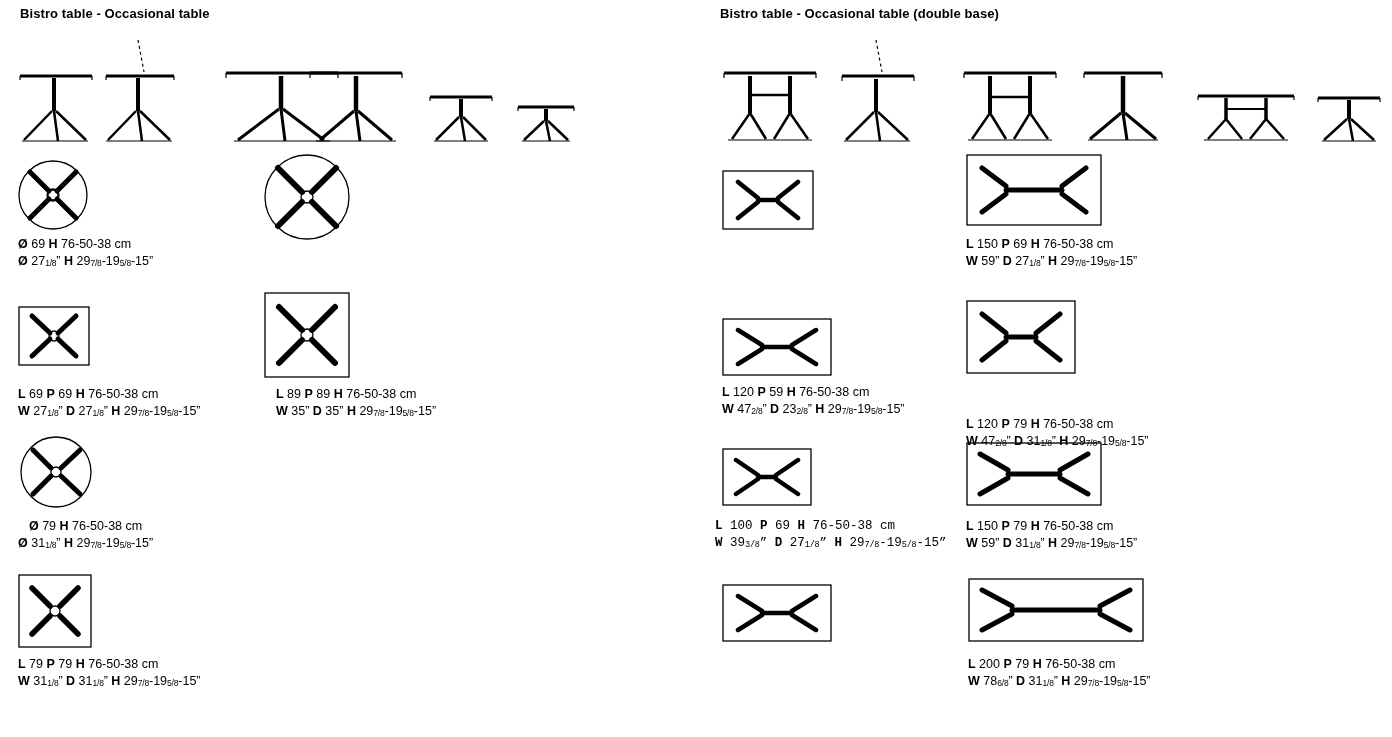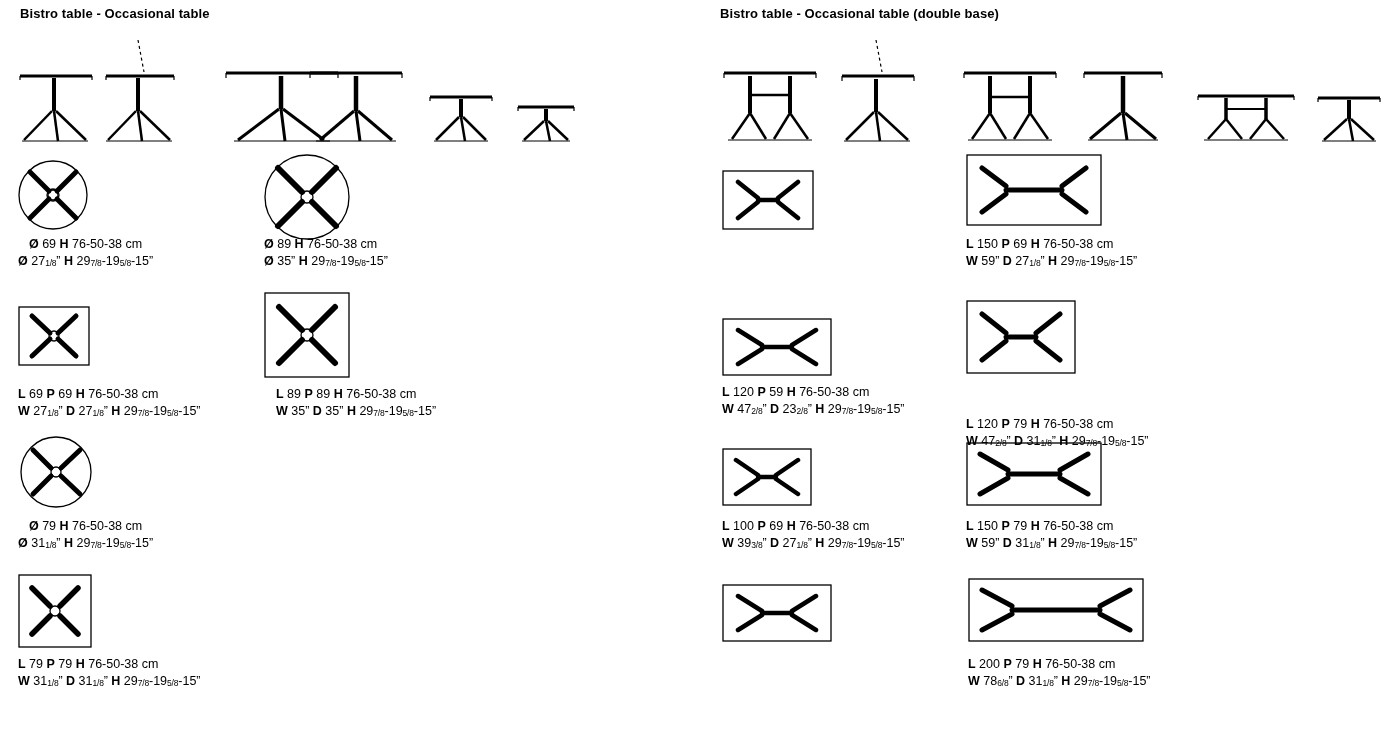--- a/index.html
+++ b/index.html
@@ -129,35 +129,31 @@
     </div>
 
     <div class="plan-block" style="left:18px; top:160px;">
       <svg width="70" height="70" viewBox="0 0 70 70">
         <circle class="ln" cx="35" cy="35" r="34" stroke-width="1.3"></circle>
         <circle class="ln" cx="35" cy="35" r="6" stroke-width="1.3" fill="#fff"></circle>
         <path class="ln" d="M12 12 L31 31 M39 39 L58 58 M58 12 L39 31 M31 39 L12 58" stroke-width="5" stroke-linecap="round"></path>
         <circle class="ln" cx="35" cy="35" r="5" stroke-width="1.3" fill="#fff"></circle>
       </svg>
     </div>
-    <div class="plan-caption" style="left:18px; top:236px;text-align:center;">
+    <div class="plan-caption" style="left:18px; top:236px;">
       <div class="spec"><b>Ø</b> 69  <b>H</b> 76-50-38 cm</div>
       <div class="spec"><b>Ø</b> 27<span class="frac">1/8</span>”  <b>H</b> 29<span class="frac">7/8</span>-19<span class="frac">5/8</span>-15”</div>
     </div>
 
     <div class="plan-block" style="left:264px; top:154px;">
       <svg width="86" height="86" viewBox="0 0 86 86">
         <circle class="ln" cx="43" cy="43" r="42" stroke-width="1.3"></circle>
         <path class="ln" d="M14 14 L38 38 M48 48 L72 72 M72 14 L48 38 M38 48 L14 72" stroke-width="6" stroke-linecap="round"></path>
         <circle class="ln" cx="43" cy="43" r="6" stroke-width="1.3" fill="#fff"></circle>
       </svg>
-    </div>
-    <div class="plan-caption" style="left:264px; top:236px;">
-      <div class="spec"><b>Ø</b> 89  <b>H</b> 76-50-38 cm</div>
-      <div class="spec"><b>Ø</b> 35”  <b>H</b> 29<span class="frac">7/8</span>-19<span class="frac">5/8</span>-15”</div>
     </div>
 
     <div class="plan-block" style="left:18px; top:306px;">
       <svg width="72" height="60" viewBox="0 0 72 60">
         <rect class="ln" x="1" y="1" width="70" height="58" stroke-width="1.3"></rect>
         <path class="ln" d="M14 10 L32 27 M40 33 L58 50 M58 10 L40 27 M32 33 L14 50" stroke-width="5" stroke-linecap="round"></path>
         <circle class="ln" cx="36" cy="30" r="5" stroke-width="1.3" fill="#fff"></circle>
       </svg>
     </div>
     <div class="plan-caption" style="left:18px; top:386px;">
@@ -323,21 +319,21 @@
       <div class="spec"><b>L</b> 120  <b>P</b> 79  <b>H</b> 76-50-38 cm</div>
       <div class="spec"><b>W</b> 47<span class="frac">2/8</span>”  <b>D</b> 31<span class="frac">1/8</span>”  <b>H</b> 29<span class="frac">7/8</span>-19<span class="frac">5/8</span>-15”</div>
     </div>
 
     <div class="plan-block" style="left:22px; top:448px;">
       <svg width="90" height="58" viewBox="0 0 90 58">
         <rect class="ln" x="1" y="1" width="88" height="56" stroke-width="1.3"></rect>
         <path class="ln" d="M14 12 L36 27 M14 46 L36 31 M76 12 L54 27 M76 46 L54 31 M36 29 L54 29" stroke-width="4.5" stroke-linecap="round"></path>
       </svg>
     </div>
-    <div class="plan-caption" style="left:22px; top:518px;">
+    <div class="plan-caption" style="left:15px; top:518px;font-family:Liberation Mono, monospace;">
       <div class="spec"><b>L</b> 100  <b>P</b> 69  <b>H</b> 76-50-38 cm</div>
       <div class="spec"><b>W</b> 39<span class="frac">3/8</span>”  <b>D</b> 27<span class="frac">1/8</span>”  <b>H</b> 29<span class="frac">7/8</span>-19<span class="frac">5/8</span>-15”</div>
     </div>
 
     <div class="plan-block" style="left:266px; top:442px;">
       <svg width="136" height="64" viewBox="0 0 136 64">
         <rect class="ln" x="1" y="1" width="134" height="62" stroke-width="1.3"></rect>
         <path class="ln" d="M14 12 L42 28 M14 52 L42 36 M122 12 L94 28 M122 52 L94 36 M42 32 L94 32" stroke-width="5" stroke-linecap="round"></path>
       </svg>
     </div>

